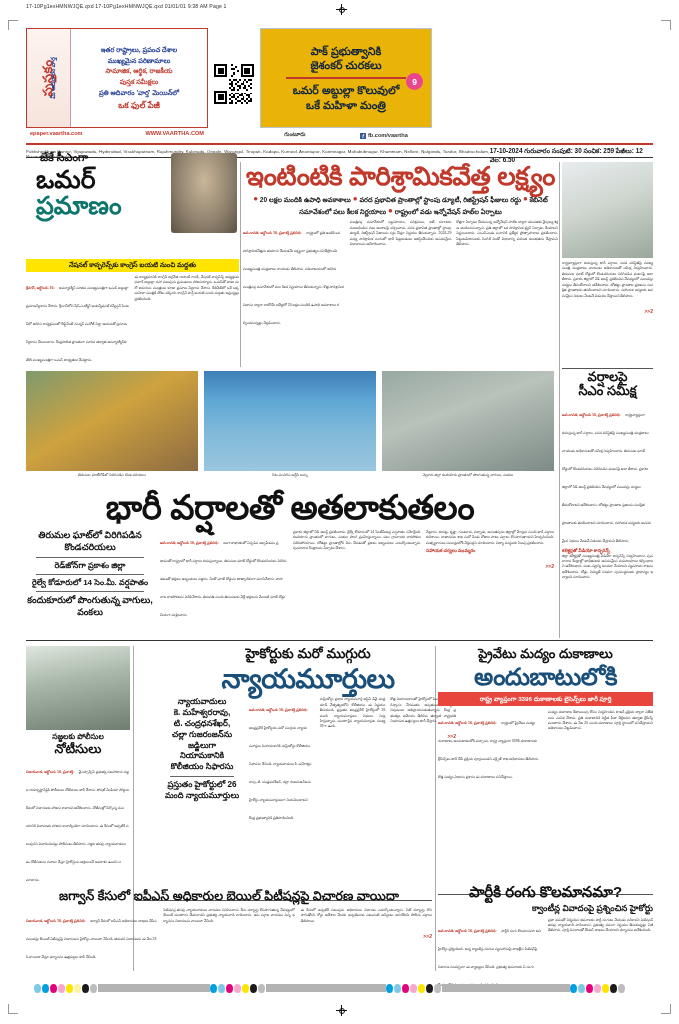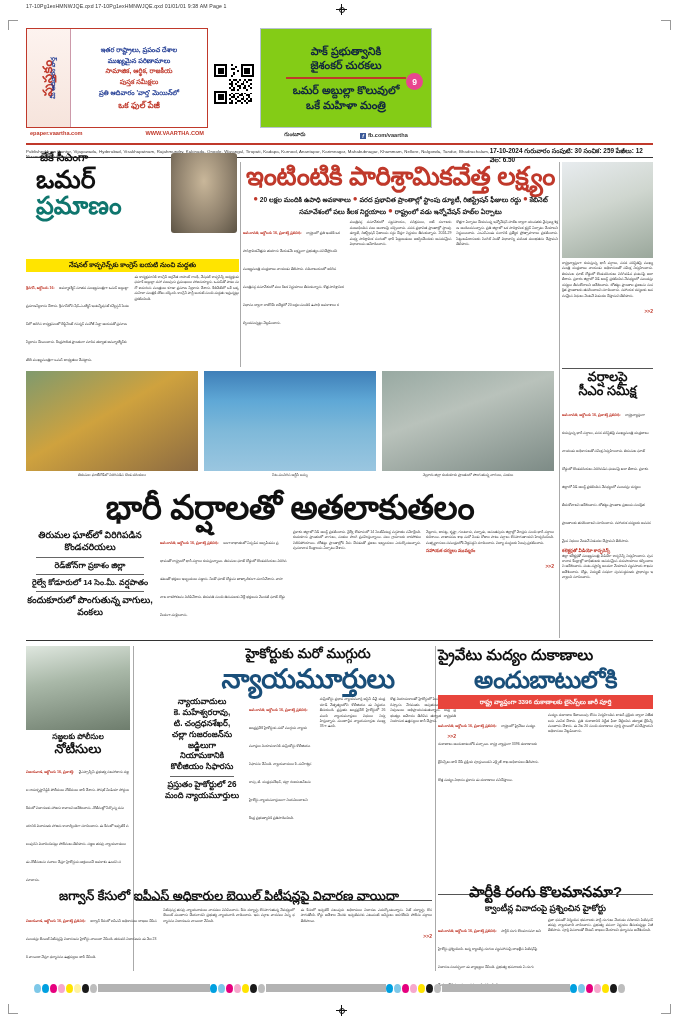--- a/index.html
+++ b/index.html
@@ -103,21 +103,21 @@
   }
   .qr {
     width: 44px; height: 44px;
     background-image:
       repeating-linear-gradient(90deg,#000 0 2px,#fff 2px 4px),
       repeating-linear-gradient(0deg,#000 0 2px,#fff 2px 4px);
     background-blend-mode: difference;
     background-color: #fff; border: 2px solid #fff;
   }
   .ad-box {
-    width: 172px; background: #84cc16; border: 1px solid #b7c3d2;
+    width: 172px; background: #eab308; border: 1px solid #b7c3d2;
     display: flex; flex-direction: column; align-items: center;
     justify-content: center; padding: 5px 4px; position: relative; height: 100px;
   }
   .ad-line { font-size: 11px; font-weight: bold; color: #10243f; line-height: 1.35; text-align: center; }
   .ad-rule { width: 120px; height: 1.6px; background: #c0392b; margin: 4px 0; }
   .ad-badge {
     position: absolute; right: 8px; top: 44px; width: 17px; height: 17px;
     border-radius: 50%; background: #e8468f; color: #fff;
     font-size: 8.5px; font-weight: bold; display: flex; align-items: center;
     justify-content: center;
@@ -233,37 +233,37 @@
   .z-judges { position: absolute; left: 144px; top: 646px; width: 296px; height: 238px; margin-left: 16px; }
   .judges-k { font-size: 13.5px; font-weight: bold; color: #111; text-align: center; }
   .judges-h { font-size: 27px; font-weight: bold; color: #1a4f7a; text-align: center; line-height: 1.05; letter-spacing: -.5px; }
   .judges-body { display: flex; gap: 5px; margin-top: 4px; }
   .judges-left { width: 84px; text-align: center; }
   .jl-line { font-size: 8.2px; font-weight: bold; color: #111; line-height: 1.32; }
   .judges-cols { flex: 1; display: flex; gap: 5px; }
   .judges-cols > div { flex: 1; }
 
   .z-liquor { position: absolute; left: 438px; top: 646px; width: 215px; height: 238px; }
-  .liq-k { font-size: 15px; font-weight: bold; color: #111; }
+  .liq-k { font-size: 13px; font-weight: bold; color: #111; text-align: center; }
   .liq-h { font-size: 24px; font-weight: bold; color: #1a4f7a; text-align: center; line-height: 1.05; letter-spacing: -.6px; }
   .liq-banner {
     background: #e8453c; color: #fff; font-size: 6.2px; font-weight: bold;
     text-align: center; padding: 2.5px 2px; margin-top: 3px;
   }
   .liq-cols { display: flex; gap: 5px; margin-top: 4px; }
   .liq-cols > div { flex: 1; }
 
   .z-jagan { position: absolute; left: 26px; top: 890px; width: 406px; height: 82px; }
   .jagan-h { font-size: 12.5px; font-weight: bold; color: #111; text-align: center; line-height: 1.1; }
   .jagan-cols { display: flex; gap: 6px; margin-top: 4px; }
   .jagan-cols > div { flex: 1; }
 
   .z-party { position: absolute; left: 438px; top: 884px; width: 215px; height: 88px; }
   .party-h { font-size: 15px; font-weight: bold; color: #111; text-align: center; line-height: 1.1; }
-  .party-sub { font-size: 8.6px; font-weight: bold; color: #111; text-align: center; margin-top: 2px; }
+  .party-sub { font-size: 8.6px; font-weight: bold; color: #111; text-align: right; margin-top: 2px; }
   .party-cols { display: flex; gap: 5px; margin-top: 3px; }
   .party-cols > div { flex: 1; }
 
   
   .colorstrip { position: absolute; left: 34px; top: 983px; width: 612px; height: 10px; display: flex; align-items: center; }
   .cs-seg { display: flex; align-items: center; }
   .cs-dot { width: 7px; height: 9px; border-radius: 50%; margin-right: 1px; }
   .cs-bar { height: 8px; background: #b3b3b3; }
   .bot-reg { position: absolute; left: 336px; top: 1005px; width: 11px; height: 11px; }
 

